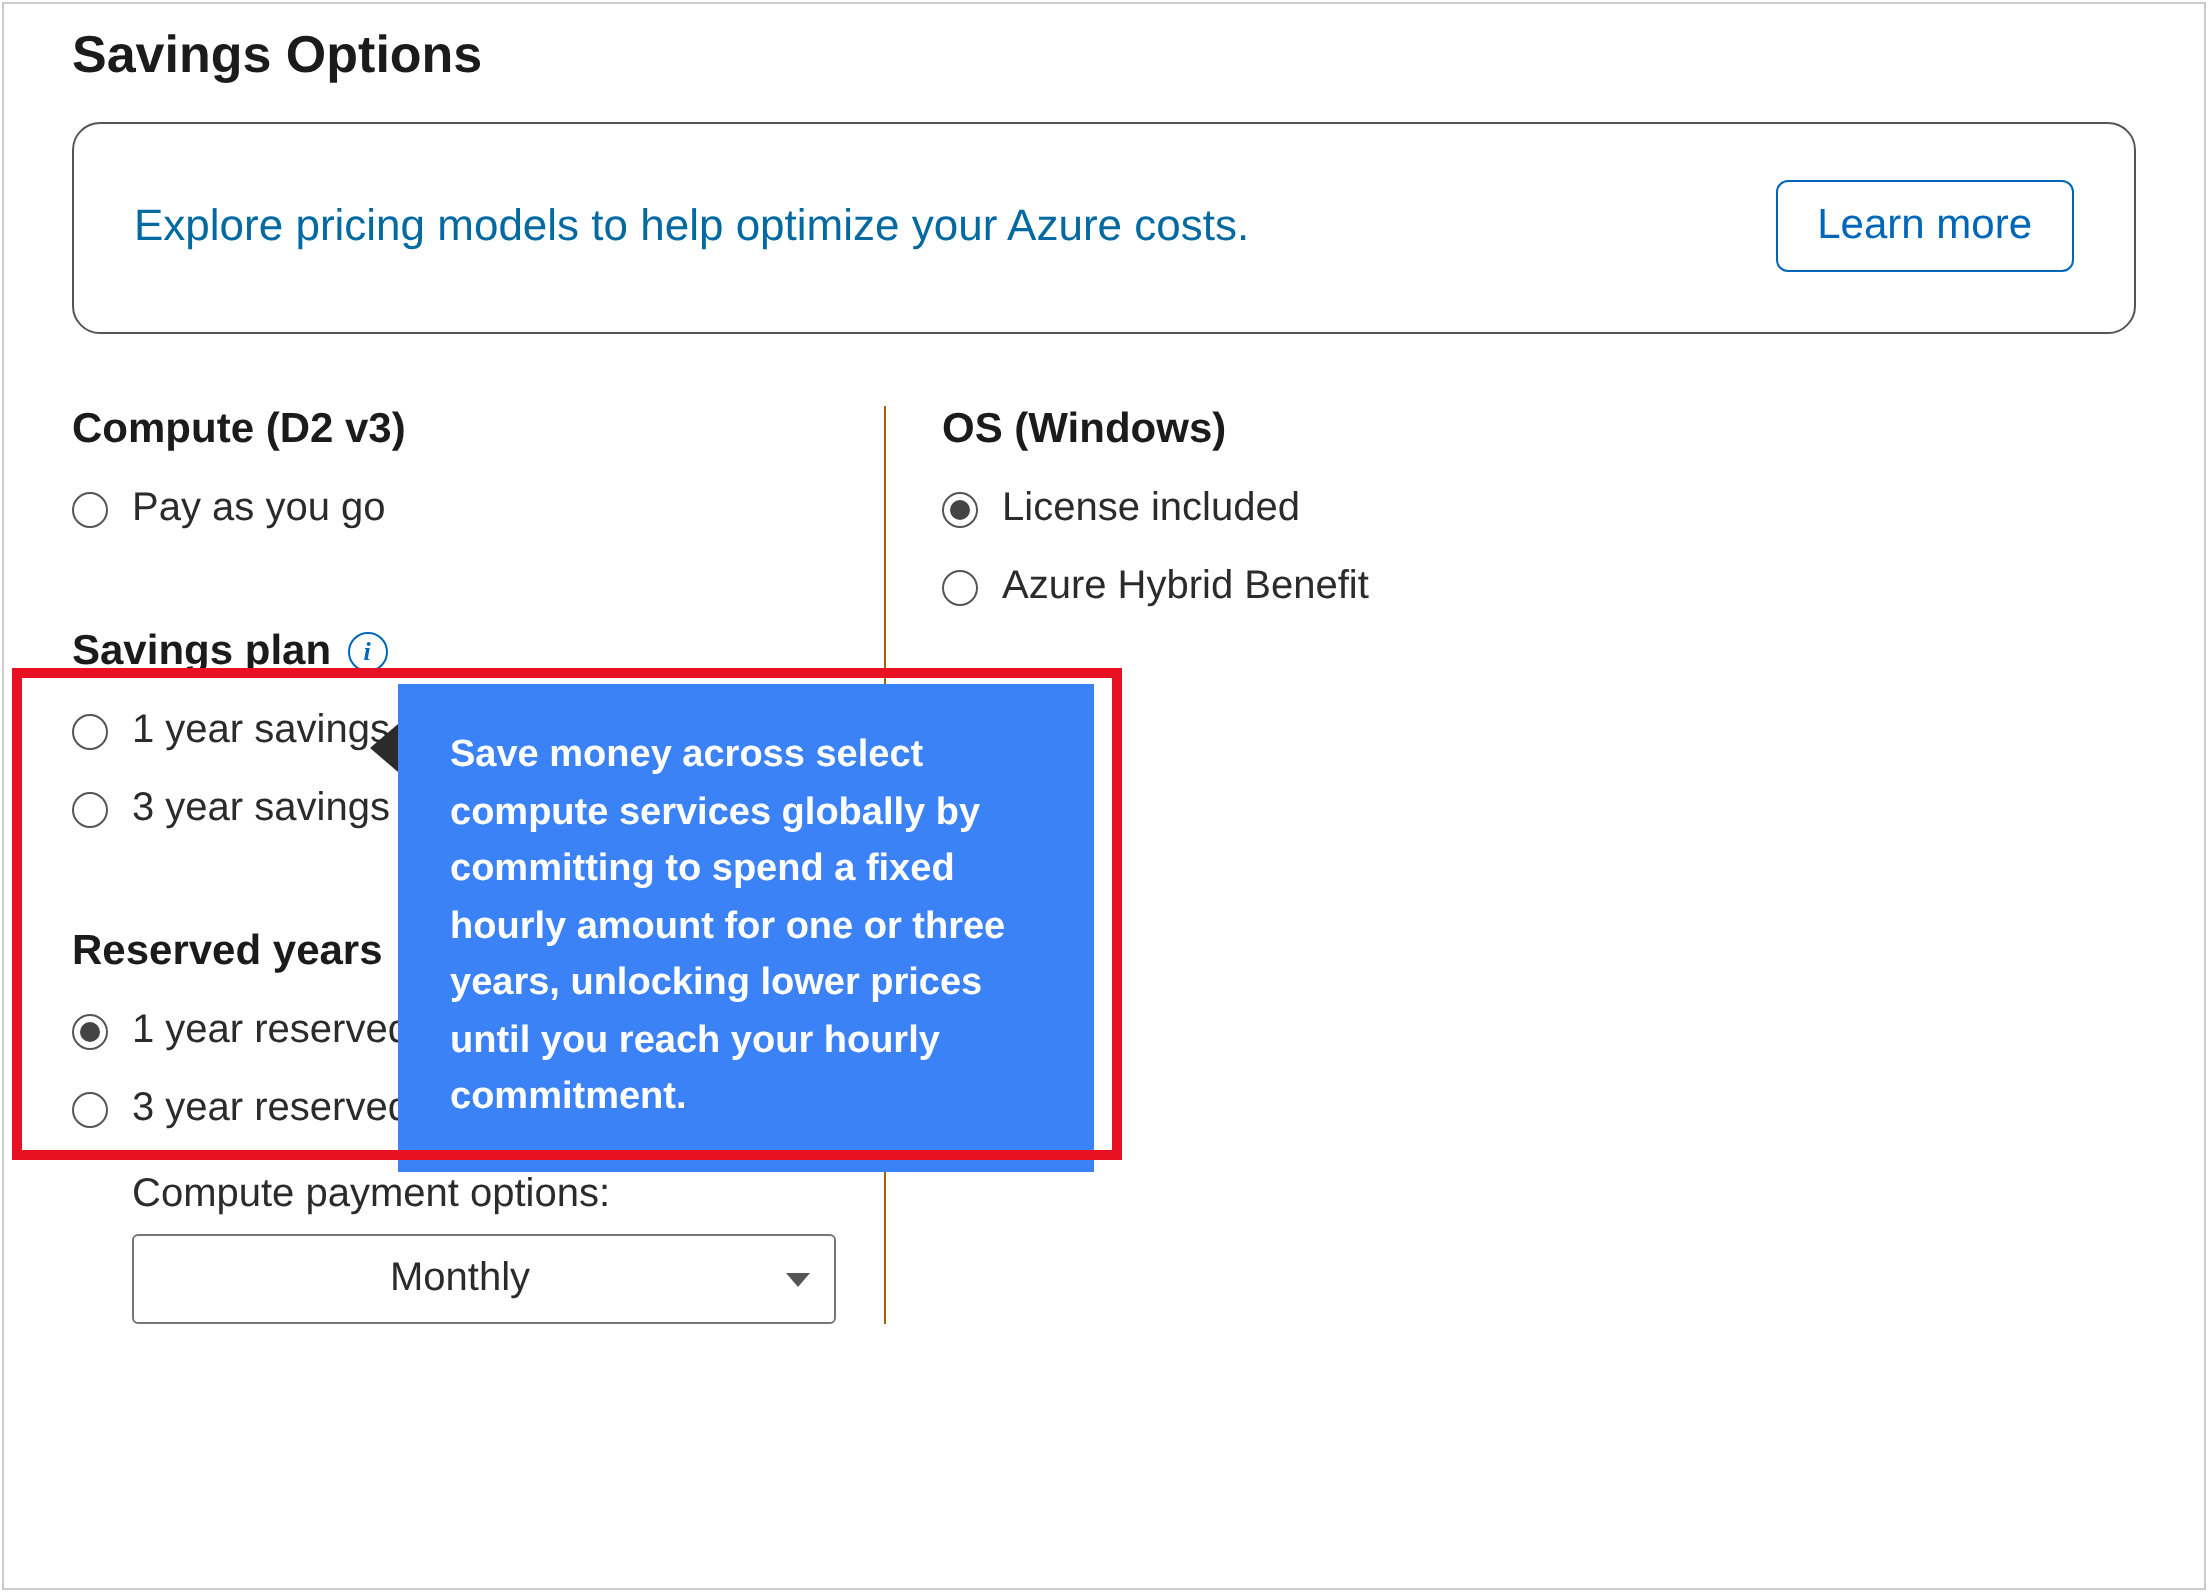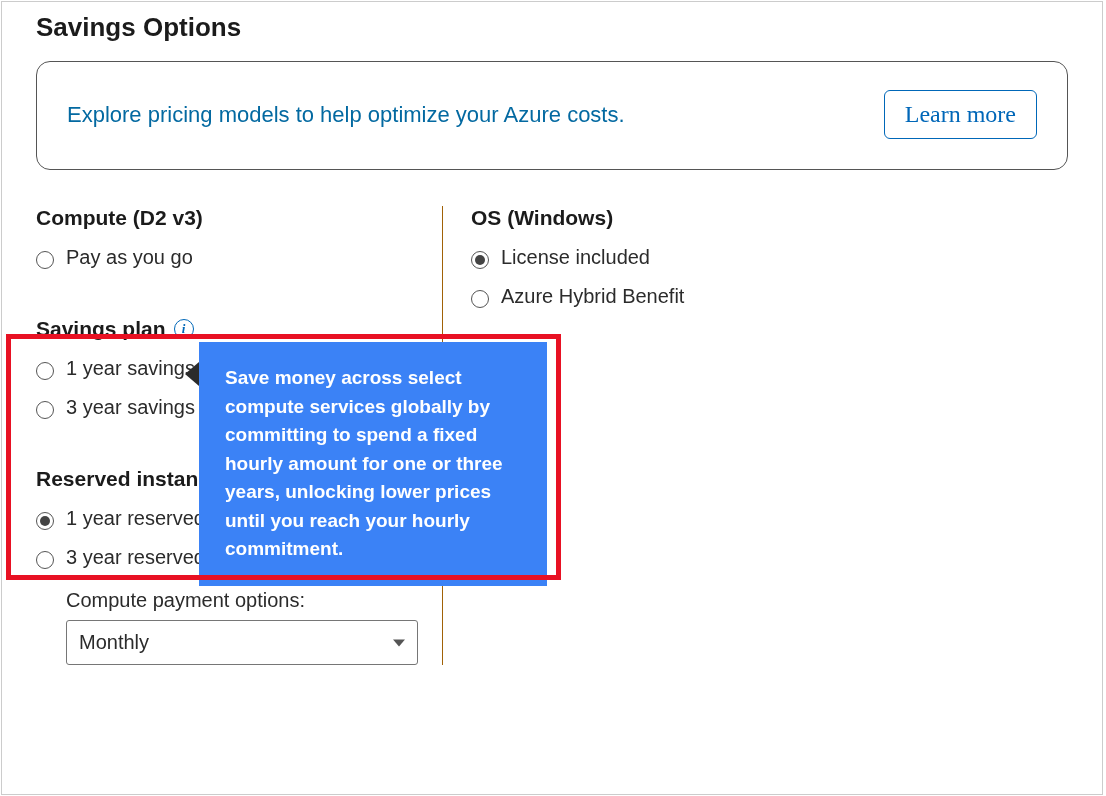--- a/index.html
+++ b/index.html
@@ -38,25 +38,24 @@
       justify-content: space-between;
     }
     .banner-text {
       font-size: 22px;
       color: #0369a1;
     }
     .learn-more-btn {
       border: 1.5px solid #0067b8;
       color: #0067b8;
       background: #fff;
-      font-size: 24px;
+      font-size: 21px;
       padding: 10px 20px;
       border-radius: 6px;
       cursor: pointer;
-      font-family: Liberation Serif, serif;
     }
     .columns {
       display: flex;
       margin-top: 36px;
     }
     .col-left {
       width: 406px;
       padding-right: 28px;
     }
     .col-right {
@@ -68,21 +67,21 @@
       font-size: 21px;
       font-weight: 700;
       color: #1b1b1b;
       margin-bottom: 16px;
       display: flex;
       align-items: center;
       gap: 8px;
     }
     .radio-row {
       display: flex;
-      align-items: flex-end;
+      align-items: center;
       gap: 12px;
       margin-bottom: 16px;
       cursor: pointer;
     }
     .radio-circle {
       width: 18px;
       height: 18px;
       border: 1.5px solid #555;
       border-radius: 50%;
       display: inline-flex;
@@ -160,20 +159,21 @@
       font-size: 20px;
       color: #2b2b2b;
       margin-top: 20px;
       margin-left: 30px;
       margin-bottom: 8px;
     }
     .select-wrap {
       margin-left: 30px;
       position: relative;
       width: 352px;
+      text-align: center;
     }
     .select-box {
       width: 100%;
       border: 1px solid #767676;
       border-radius: 3px;
       padding: 10px 36px 10px 12px;
       font-size: 20px;
       color: #2b2b2b;
       cursor: pointer;
       background: #fff;
@@ -228,21 +228,21 @@
         </div>
 
         <div class="radio-row">
           <span class="radio-circle"></span>
           <span class="radio-label">3 year savings p</span>
         </div>
       </div>
 
       <div class="reserved-section">
         <div class="section-heading">
-          <span>Reserved instan</span>
+          <span>Reserved years</span>
         </div>
 
         <div class="radio-row">
           <span class="radio-circle selected"></span>
           <span class="radio-label">1 year reserved (~40% discount)</span>
         </div>
 
         <div class="radio-row">
           <span class="radio-circle"></span>
           <span class="radio-label">3 year reserved (~62% discount)</span>

